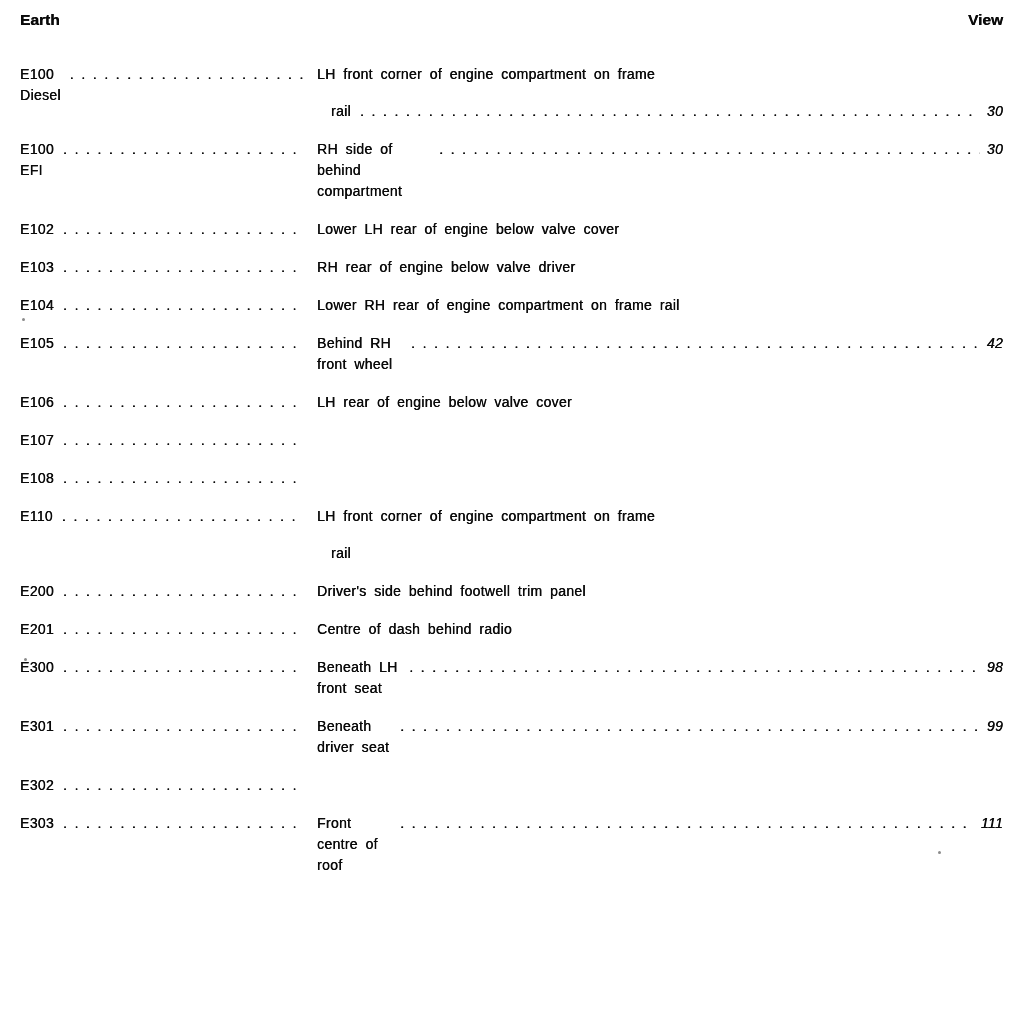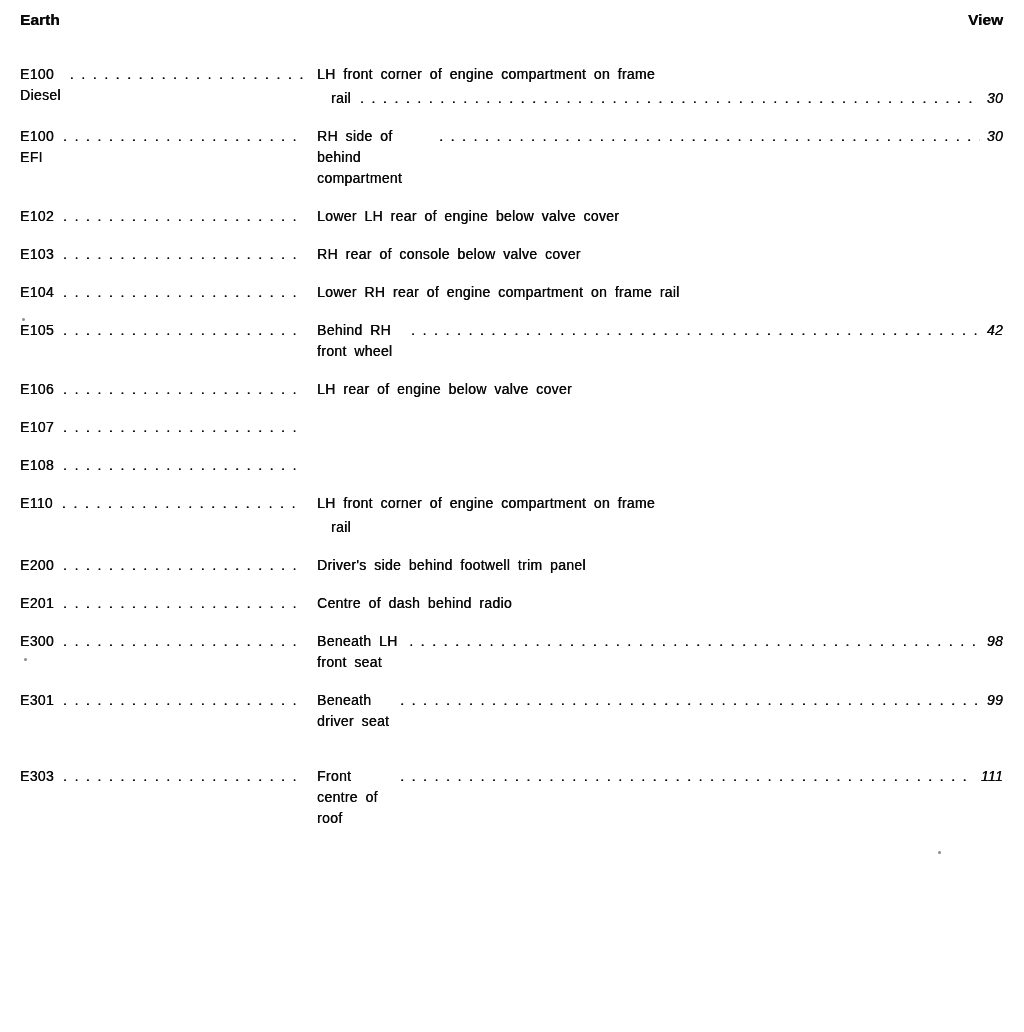--- a/index.html
+++ b/index.html
@@ -61,21 +61,21 @@
   }
   .desc-cell {
     flex: 1 1 auto;
     min-width: 0;
   }
   .desc-line {
     display: flex;
     align-items: baseline;
   }
   .desc-line.line2 {
-    margin-top: 3px;
+    margin-top: 16px;
     padding-left: 14px;
   }
   .dots {
     flex: 1 1 auto;
     overflow: hidden;
     white-space: nowrap;
     min-width: 0;
     height: 21px;
     position: relative;
   }
@@ -158,21 +158,21 @@
 
     </div>
   </div>
       <div class="row">
     <div class="label-cell">
       <span class="lbl">E103</span>
       <span class="dots"></span>
     </div>
     <div class="desc-cell">
       <div class="desc-line">
-        <span class="desc">RH rear of console below valve cover</span>
+        <span class="desc">RH rear of engine below valve driver</span>
 
       </div>
 
     </div>
   </div>
       <div class="row gap-before">
     <div class="label-cell">
       <span class="lbl">E104</span>
       <span class="dots"></span>
     </div>
@@ -287,20 +287,24 @@
     <div class="desc-cell">
       <div class="desc-line">
         <span class="desc">Beneath driver seat</span>
         <span class="dots"></span>
         <span class="view-num">99</span>
       </div>
 
     </div>
   </div>
       <div class="row">
+    <div class="label-cell">
+      <span class="lbl">E302</span>
+      <span class="dots"></span>
+    </div>
   </div>
       <div class="row">
     <div class="label-cell">
       <span class="lbl">E303</span>
       <span class="dots"></span>
     </div>
     <div class="desc-cell">
       <div class="desc-line">
         <span class="desc">Front centre of roof</span>
         <span class="dots"></span>

